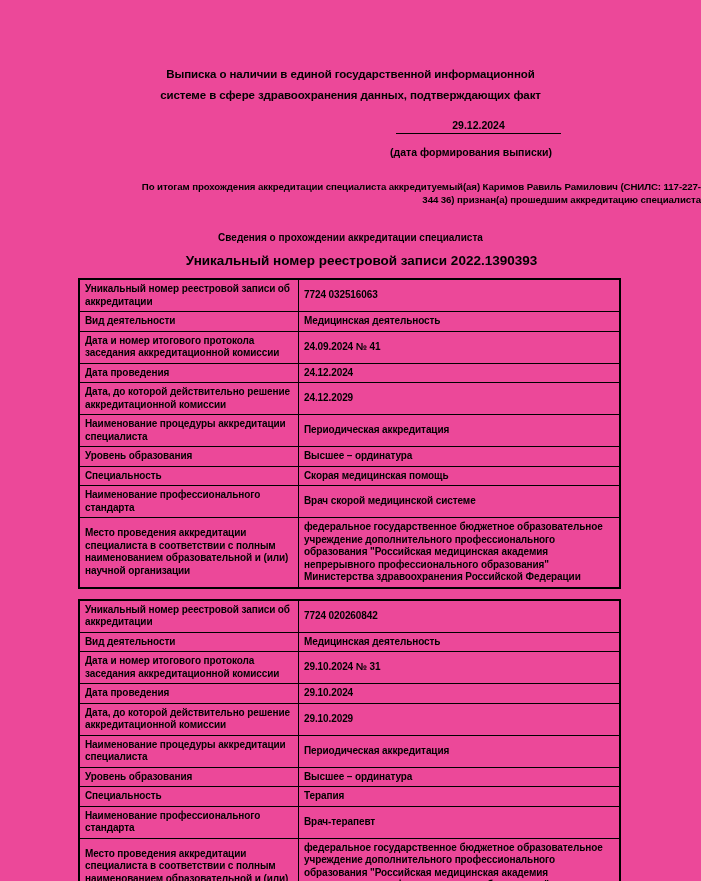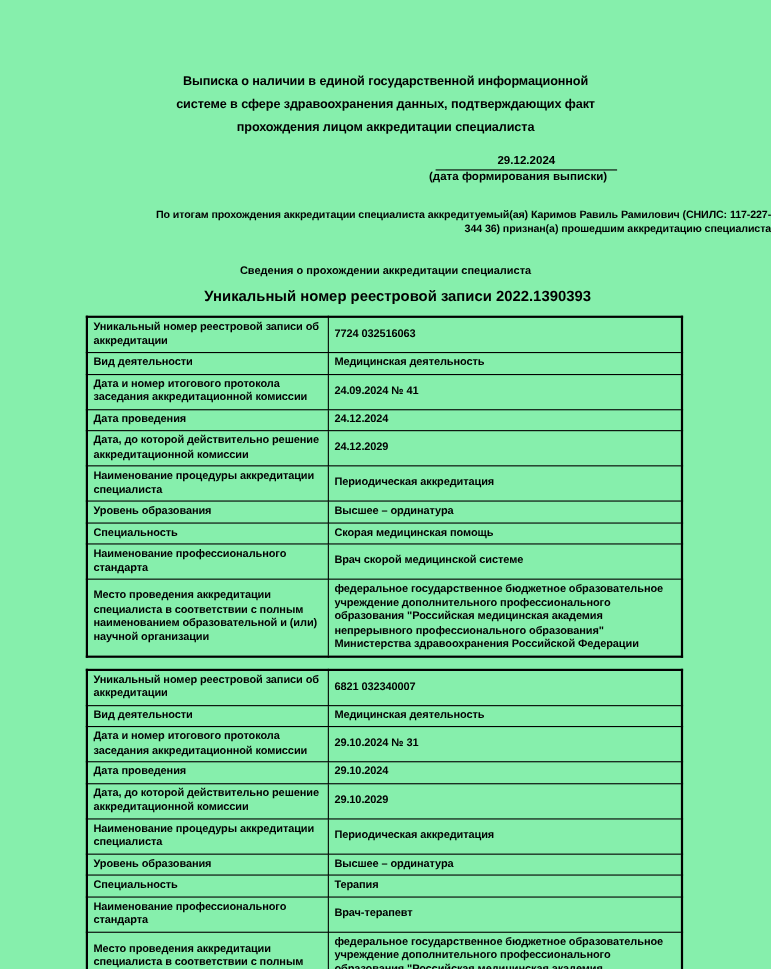--- a/index.html
+++ b/index.html
@@ -1,26 +1,26 @@
 <!DOCTYPE html>
 <html><head>
 <meta charset="utf-8">
 <style>
   html, body { margin:0; padding:0; }
   body {
     width:701px; height:881px; background:#ffffff; color:#000;
     font-family:"Liberation Sans", sans-serif; font-weight:700;
   }
-  .page { position:relative; width:701px; height:881px; overflow:hidden; background:#86efac; }
+  .page { position:relative; width:701px; height:881px; overflow:hidden; background:#ec4899; }
 
   .title { margin:64px 0 0 0; text-align:center; font-size:11.5px; line-height:21px; letter-spacing:-0.1px; }
 
   .date-block { width:180px; margin:13px 140px 0 auto; text-align:center; font-size:10.5px; line-height:13px; }
   .date-line { margin-left:auto; width:165px; border-bottom:1.5px solid #000; padding-bottom:1px; }
-  .date-caption { margin-top:0; white-space:nowrap; }
+  .date-caption { margin-top:12px; white-space:nowrap; }
 
   .intro { margin-top:21px; text-align:right; font-size:9.7px; line-height:13px; letter-spacing:-0.1px; }
 
   .section-heading { margin-top:26px; text-align:center; font-size:10px; }
   .record-heading { margin-top:10px; text-align:center; font-size:13.5px;padding-left:22px; }
 
   table.acc {
     margin:10px 0 0 78px; width:543px;
     border-collapse:collapse; border:2px solid #000;
     font-size:10px; line-height:12.5px; letter-spacing:-0.1px;
@@ -34,21 +34,20 @@
   table.t2 { margin-top:10px; }
 </style>
 </head>
 <body>
 
 <div class="page">
 
   <div class="title">
     <div>Выписка о наличии в единой государственной информационной</div>
     <div>системе в сфере здравоохранения данных, подтверждающих факт</div>
-    <div>прохождения лицом аккредитации специалиста</div>
   </div>
 
   <div class="date-block">
     <div class="date-line">29.12.2024</div>
     <div class="date-caption">(дата формирования выписки)</div>
   </div>
 
   <div class="intro">
     <div>По итогам прохождения аккредитации специалиста аккредитуемый(ая) Каримов Равиль Рамилович (СНИЛС: 117-227-</div>
     <div>344 36) признан(а) прошедшим аккредитацию специалиста</div>
@@ -100,21 +99,21 @@
         <td class="lab">Место проведения аккредитации специалиста в соответствии с полным наименованием образовательной и (или) научной организации</td>
         <td>федеральное государственное бюджетное образовательное учреждение дополнительного профессионального образования "Российская медицинская академия непрерывного профессионального образования" Министерства здравоохранения Российской Федерации</td>
       </tr>
     </tbody>
   </table>
 
   <table class="acc t2">
     <tbody>
       <tr>
         <td class="lab">Уникальный номер реестровой записи об аккредитации</td>
-        <td>6821 032340007</td>
+        <td>7724 020260842</td>
       </tr>
       <tr>
         <td class="lab">Вид деятельности</td>
         <td>Медицинская деятельность</td>
       </tr>
       <tr>
         <td class="lab">Дата и номер итогового протокола заседания аккредитационной комиссии</td>
         <td>29.10.2024 № 31</td>
       </tr>
       <tr>

